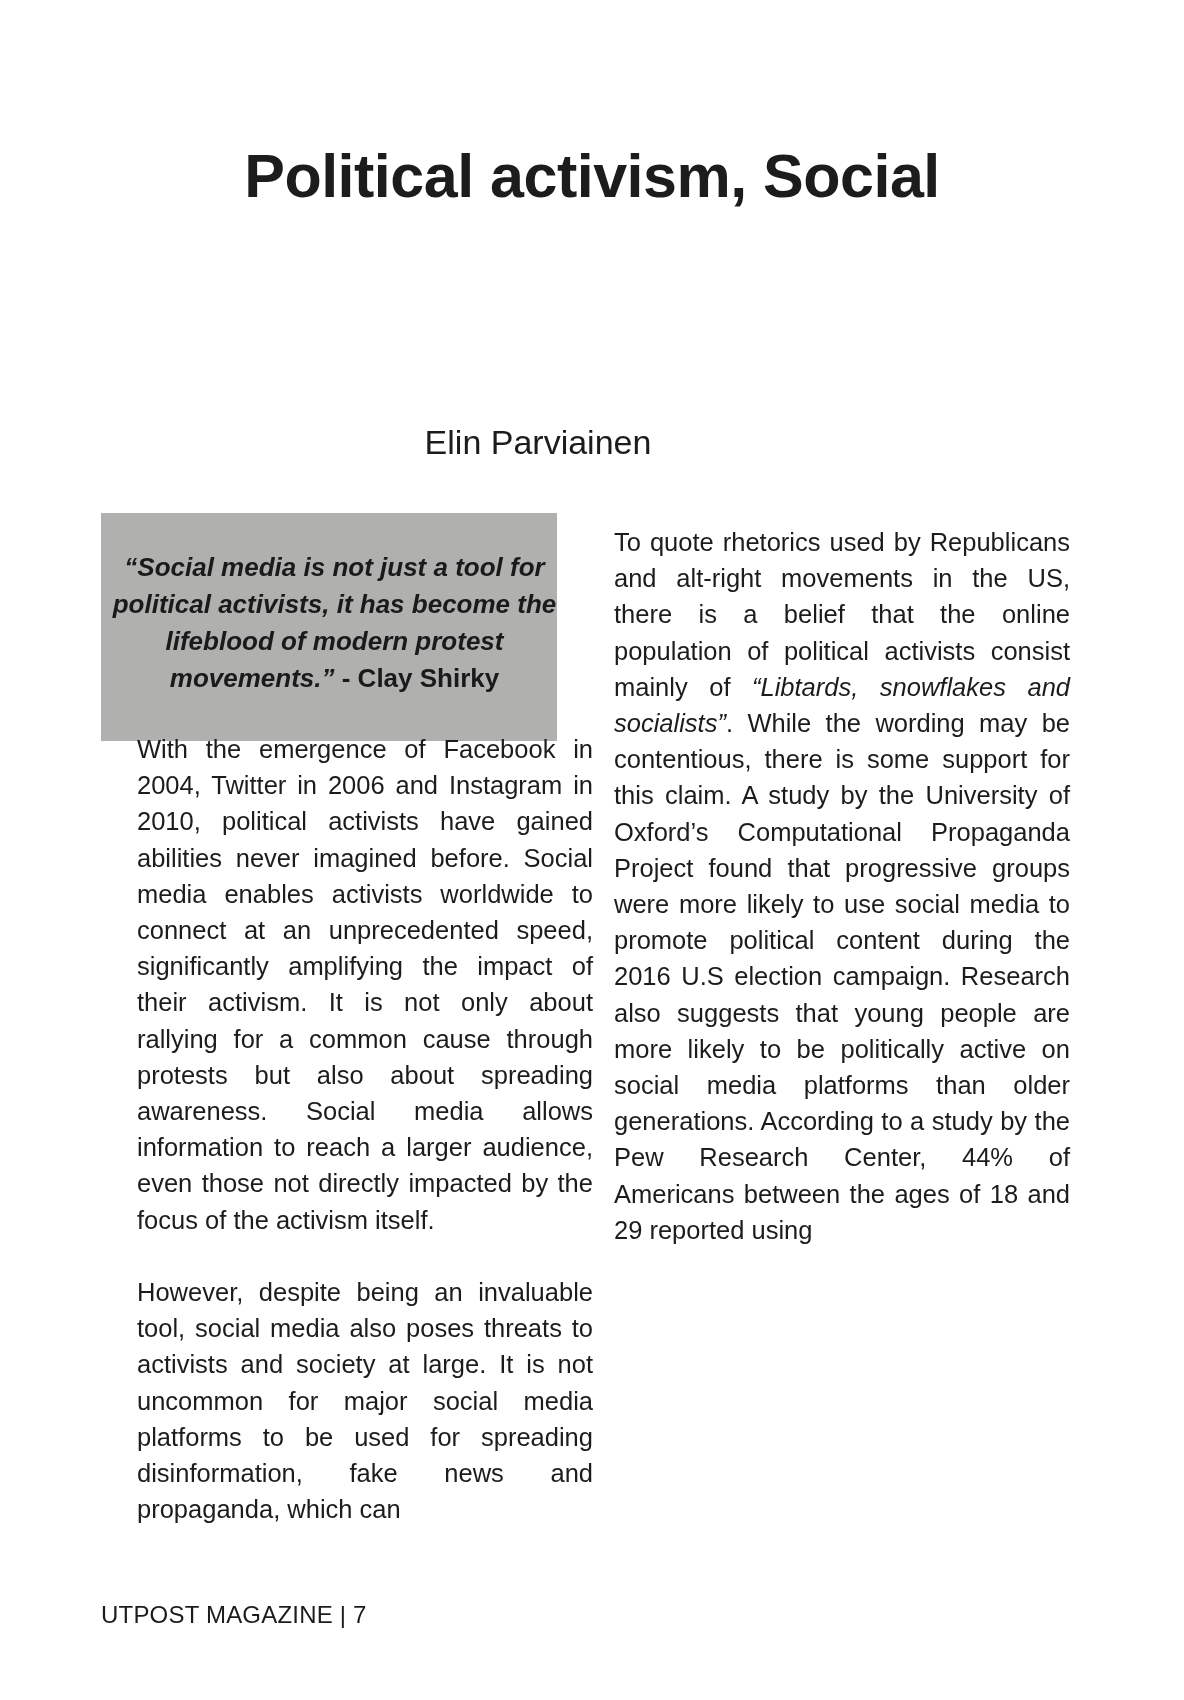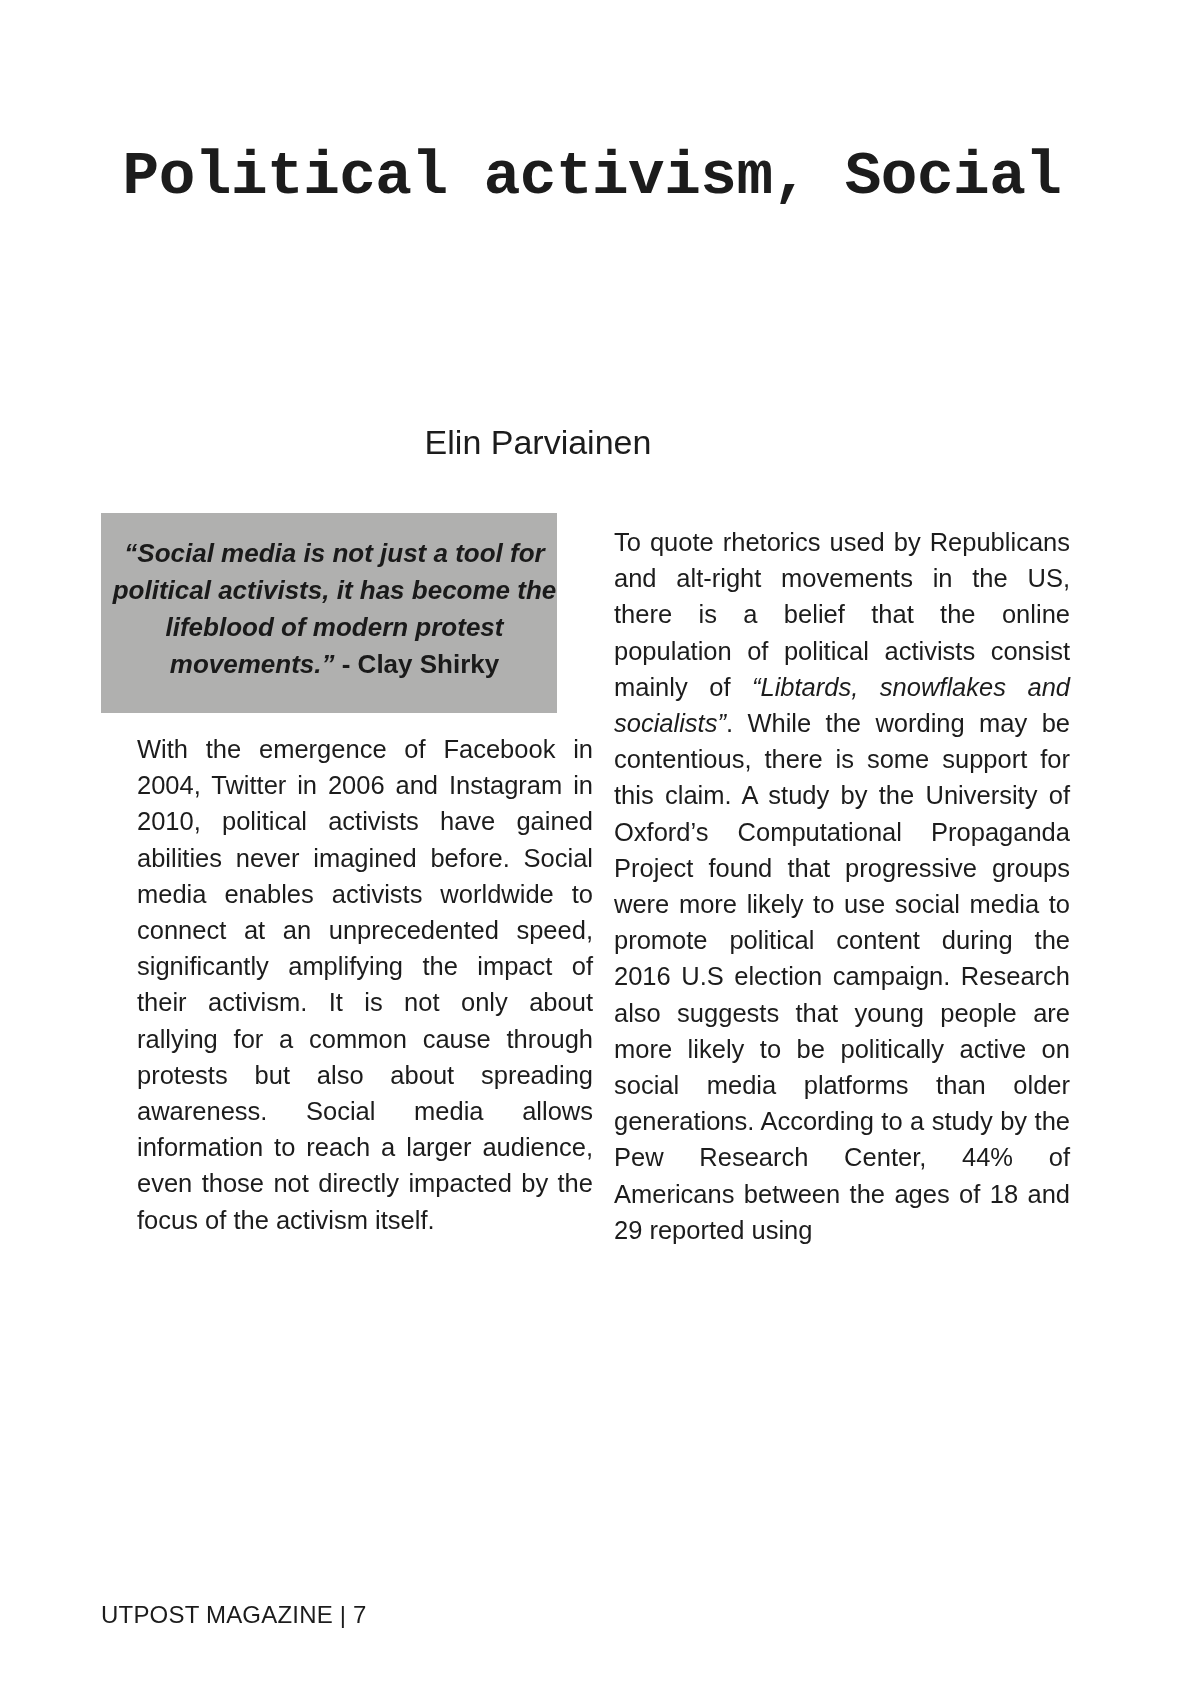--- a/index.html
+++ b/index.html
@@ -6,36 +6,36 @@
   body {
     width: 1184px; height: 1700px; position: relative; overflow: hidden;
     font-family: "Liberation Sans", "DejaVu Sans", sans-serif;
     color: #1c1c1c;
   }
   .title {
     position: absolute; left: 0; width: 1184px; top: 140px;
     text-align: center; font-weight: bold; font-size: 61px; line-height: 73px;
     letter-spacing: -0.5px; margin: 0;
   }
-  .title span { display: block; font-family: Liberation Mono, monospace; }
+  .title span { display: block; }
   .author {
     position: absolute; left: 0; width: 1076px; top: 422px;
     text-align: center; font-size: 34px; line-height: 40px;
   }
   .col {
     position: absolute; width: 456px;
     font-size: 25.5px; line-height: 36.2px; text-align: justify;
     hyphens: manual;
   }
   .col-left { left: 101px; top: 731px; margin-left: 36px; }
   .col-right { left: 614px; top: 524px; }
   .col p { margin: 0 0 36.2px 0; }
   .col p:last-child { margin-bottom: 0; }
   .quote-box {
-    position: absolute; left: 101px; top: 513px; width: 456px; height: 200px;
+    position: absolute; left: 101px; top: 513px; width: 456px; height: 228px;
     background: #b0b0af; box-sizing: border-box;
     display: flex; align-items: center; justify-content: center;
     text-align: center; padding: 0 0 8px 11px;
   }
   .quote-text {
     font-size: 26px; line-height: 37px; font-weight: bold; color: #1a1a1a;
   }
   .quote-text em { font-style: italic; }
   .footer {
     position: absolute; left: 101px; top: 1603px;
@@ -53,19 +53,20 @@
 <div class="author">Elin Parviainen</div>
 
 <div class="quote-box">
   <div class="quote-text">
     <em>“Social media is not just a tool for political activists, it has become the lifeblood of modern protest movements.”</em><span> - Clay Shirky</span>
   </div>
 </div>
 
 <div class="col col-left">
   <p>With the emergence of Facebook in 2004, Twitter in 2006 and Instagram in 2010, political activists have gained abilities never imagined before. Social media enables activists worldwide to connect at an unprecedented speed, significantly amplifying the impact of their activism. It is not only about rallying for a common cause through protests but also about spreading awareness. Social media allows information to reach a larger audience, even those not directly impacted by the focus of the activism itself.</p>
+  <p>However, despite being an invaluable tool, social media also poses threats to activists and society at large. It is not uncommon for major social media platforms to be used for spreading disinformation, fake news and propaganda, which can</p>
 </div>
 
 <div class="col col-right">
   <p><span>To quote rhetorics used by Republicans and alt-right movements in the US, there is a belief that the online population of political activists consist mainly of </span><em>“Libtards, snowflakes and socialists”</em><span>. While the wording may be contentious, there is some support for this claim. A study by the University of Oxford’s Computational Propaganda Project found that progressive groups were more likely to use social media to promote political content during the 2016 U.S election campaign. Research also suggests that young people are more likely to be politically active on social media platforms than older generations. According to a study by the Pew Research Center, 44% of Americans between the ages of 18 and 29 reported using</span></p>
 </div>
 
 <div class="footer">UTPOST MAGAZINE | 7</div>
 
 </body></html>

